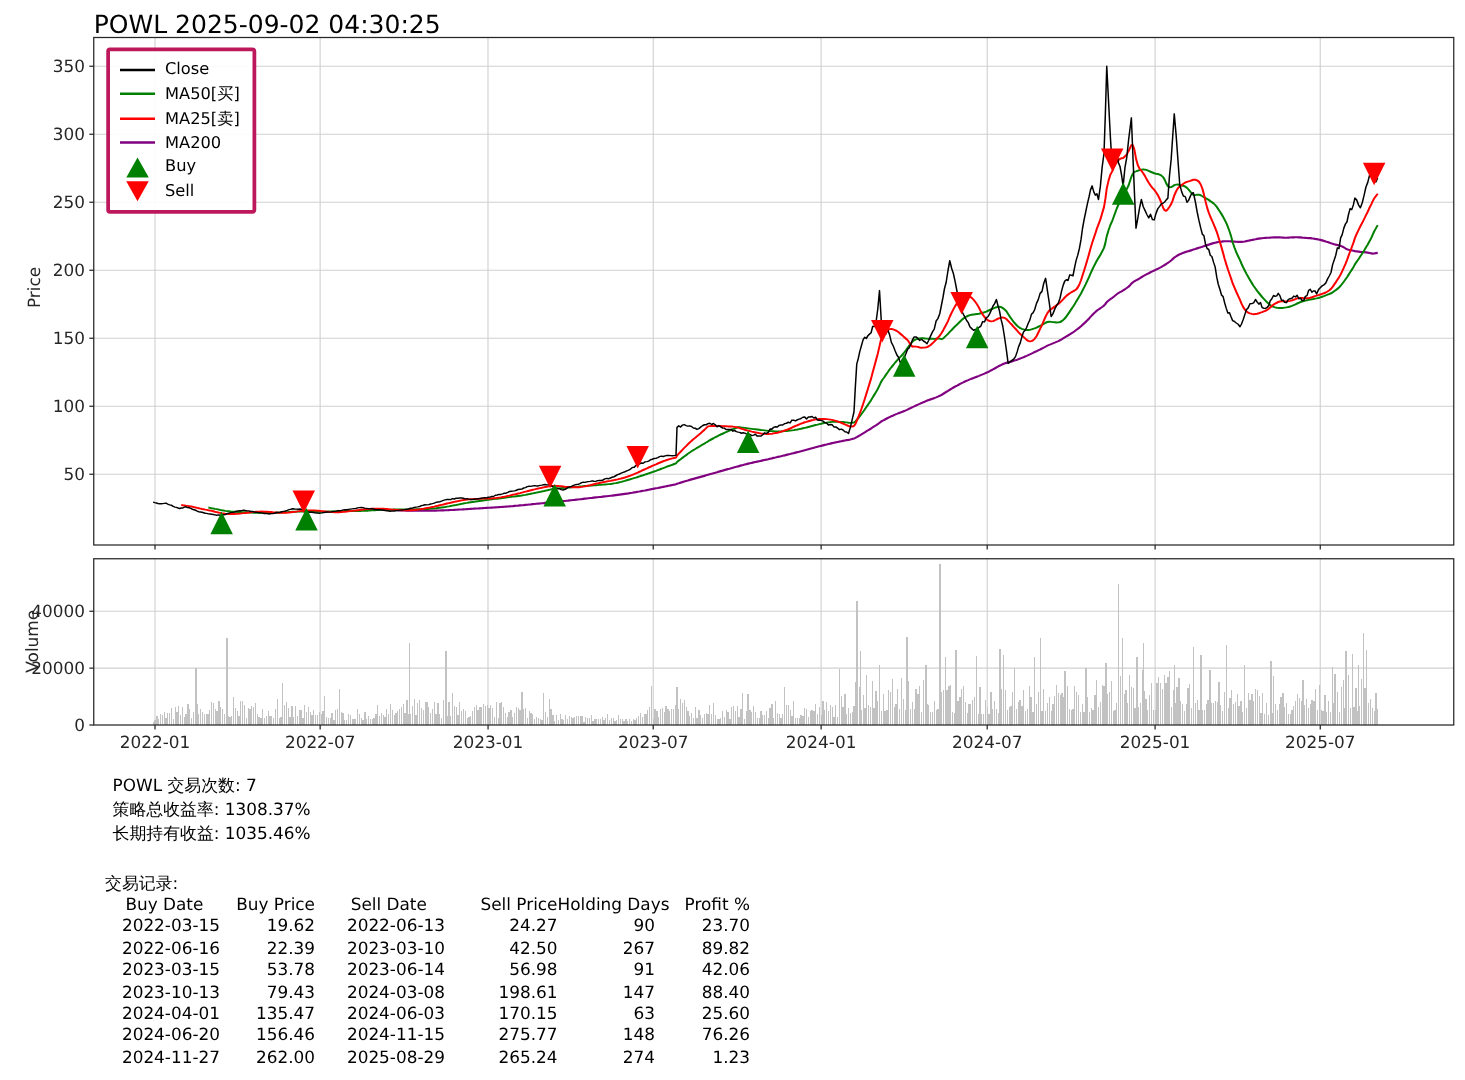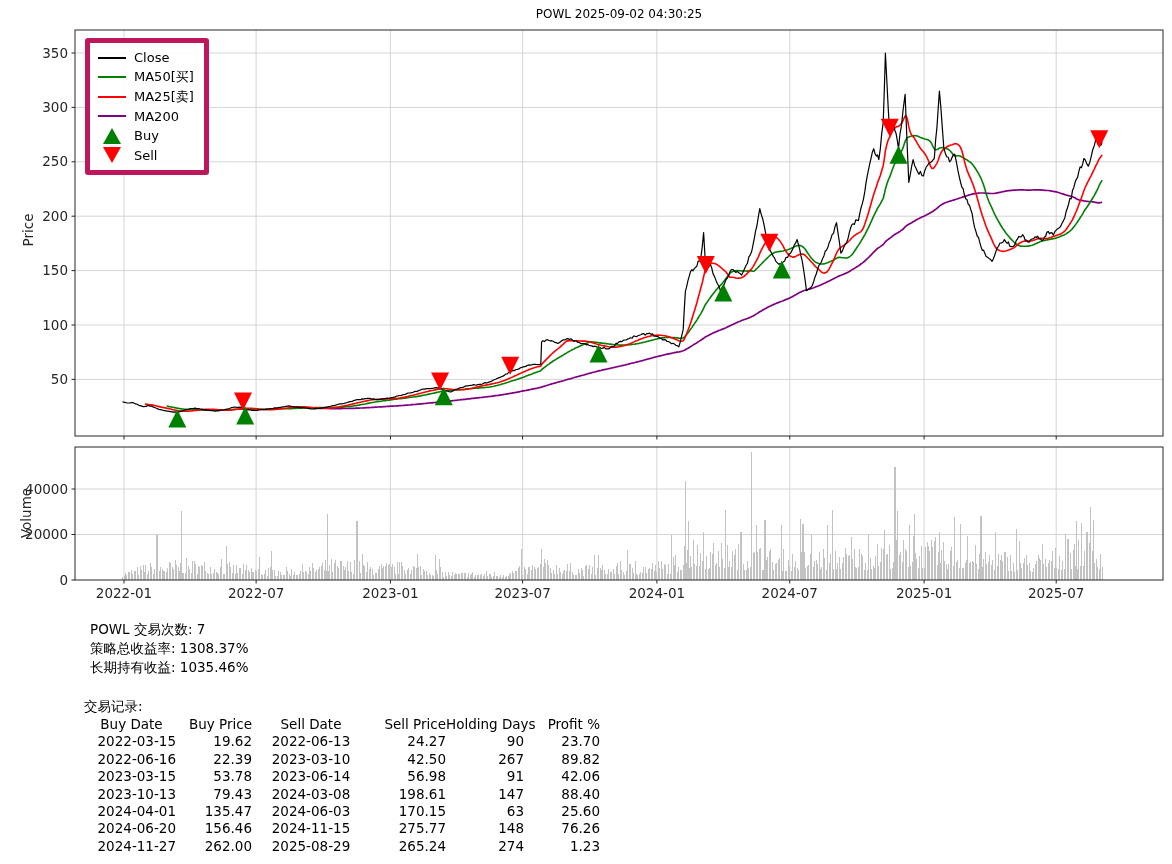--- a/index.html
+++ b/index.html
@@ -1,39 +1,39 @@
 <!DOCTYPE html>
 <html><head>
 <meta charset="utf-8">
 <style>
   html,body{margin:0;padding:0;background:#fff;}
   #fig{position:relative;width:1172px;height:864px;background:#fff;overflow:hidden;
        font-family:"DejaVu Sans","Liberation Sans",sans-serif;color:#000;}
-  #chart-title{position:absolute;left:75px;top:7px;width:1088px;text-align:center;
-       font-size:12px;color:#000;}
+  #chart-title{position:absolute;left:75px;top:7px;width:1088px;text-align:left;
+       font-size:20px;color:#000;}
   #plot{position:absolute;left:0;top:0;}
   .axis-label{position:absolute;font-size:13.5px;color:#262626;transform:rotate(-90deg);
        transform-origin:center;white-space:nowrap;}
   #price-label{left:8px;top:222px;width:40px;text-align:center;}
   #volume-label{left:0px;top:505px;width:52px;text-align:center;}
   #legend{position:absolute;left:85px;top:38px;background:rgba(255,255,255,0.9);
-       border:5px solid #be185d;border-radius:3px;padding:5px 10px 5px 8px;z-index:5;}
+       border:3px solid #be185d;border-radius:3px;padding:5px 10px 5px 8px;z-index:5;}
   .legend-row{display:flex;align-items:center;height:19.5px;font-size:13px;}
   .legend-swatch{width:28px;display:flex;justify-content:center;align-items:center;margin-right:8px;}
   .legend-line{width:28px;height:0;border-top-style:solid;border-top-width:2px;}
   .tri-up{width:0;height:0;border-left:9px solid transparent;border-right:9px solid transparent;border-bottom:16px solid #008000;}
   .tri-down{width:0;height:0;border-left:9px solid transparent;border-right:9px solid transparent;border-top:16px solid #ff0000;}
   #summary{position:absolute;left:90px;top:620px;font-size:13.5px;line-height:19px;}
   #trades-block{position:absolute;left:78px;top:698px;font-size:13.5px;margin-left:6px;}
   #trades-heading{height:18px;}
   .trow{display:grid;grid-template-columns:92px 76px 104px 90px 78px 76px;height:17.4px;line-height:17.4px;}
   .trow span{white-space:nowrap;}
   .c-date1{text-align:right;padding-left:3px;}
   .c-num{text-align:right;}
-  .c-date2{text-align:center;padding-left:14px;}
+  .c-date2{text-align:right;padding-left:14px;}
   .thead .c-date1,.thead .c-date2{text-align:center;}
   svg text{font-family:"DejaVu Sans","Liberation Sans",sans-serif;fill:#262626;}
 </style>
 </head>
 <body>
 
 <div id="fig">
   <div id="chart-title">POWL 2025-09-02 04:30:25</div>
   <svg id="plot" width="1172" height="864">
       <defs>

